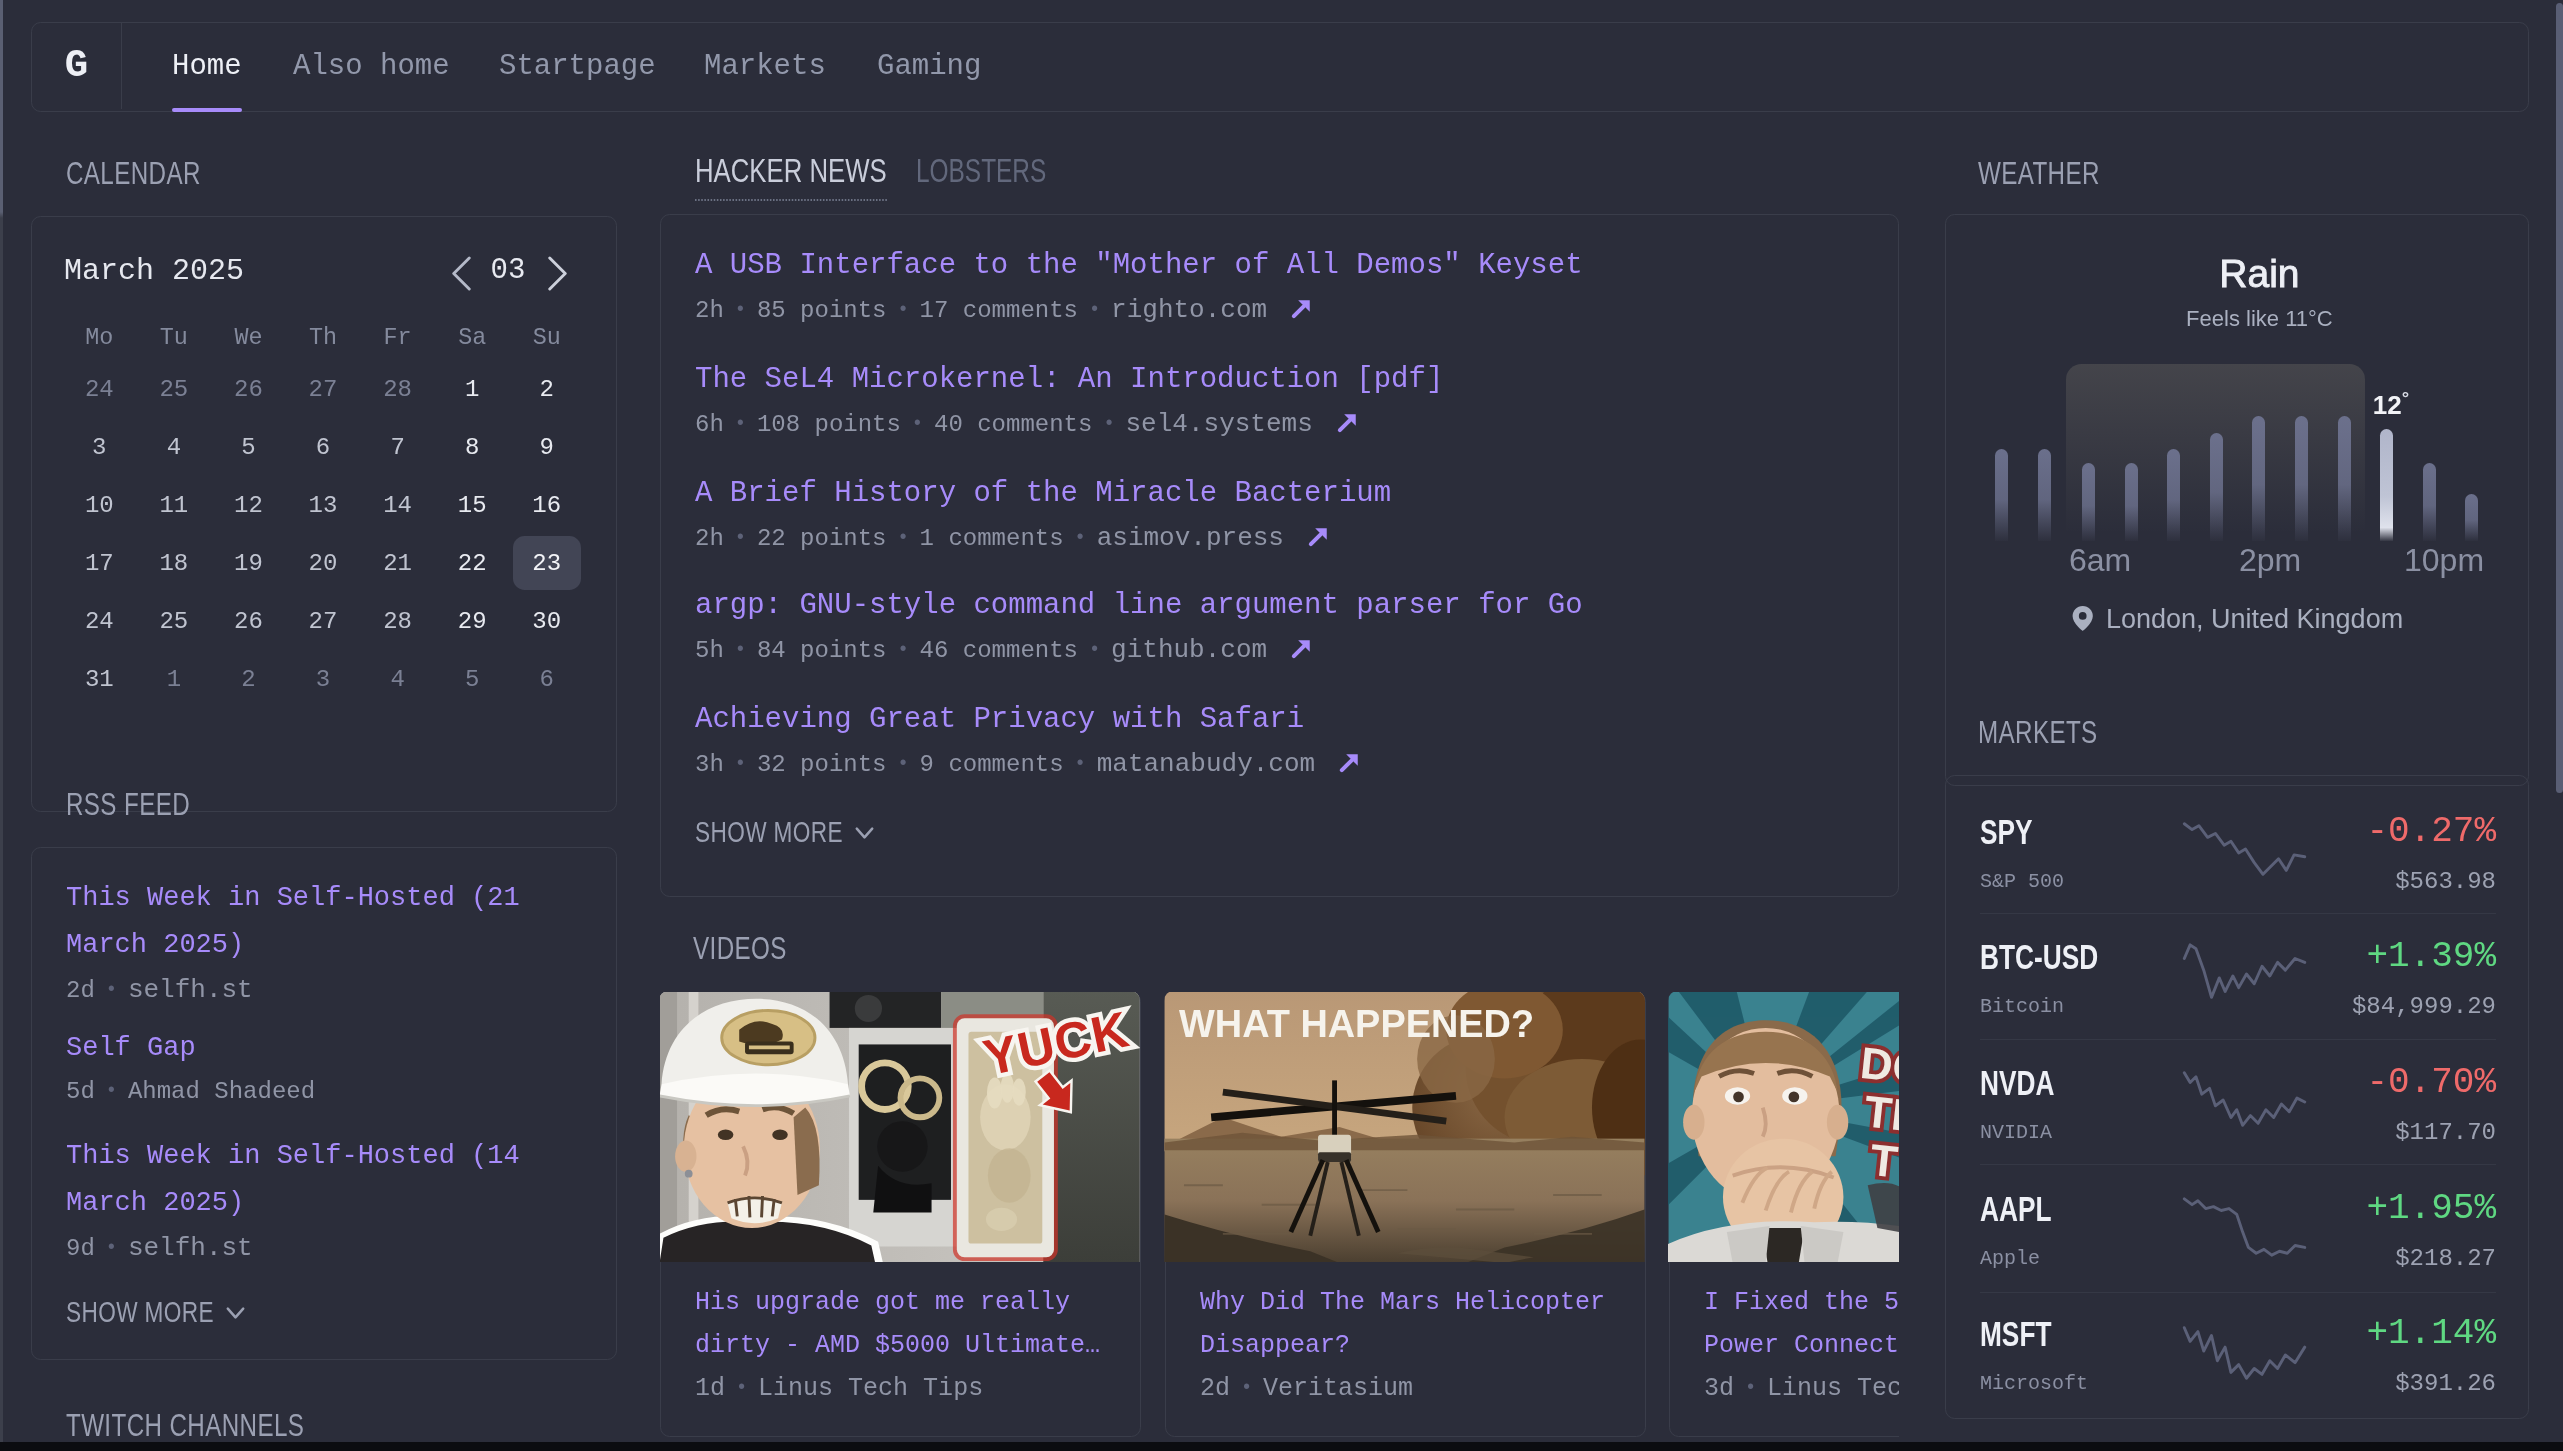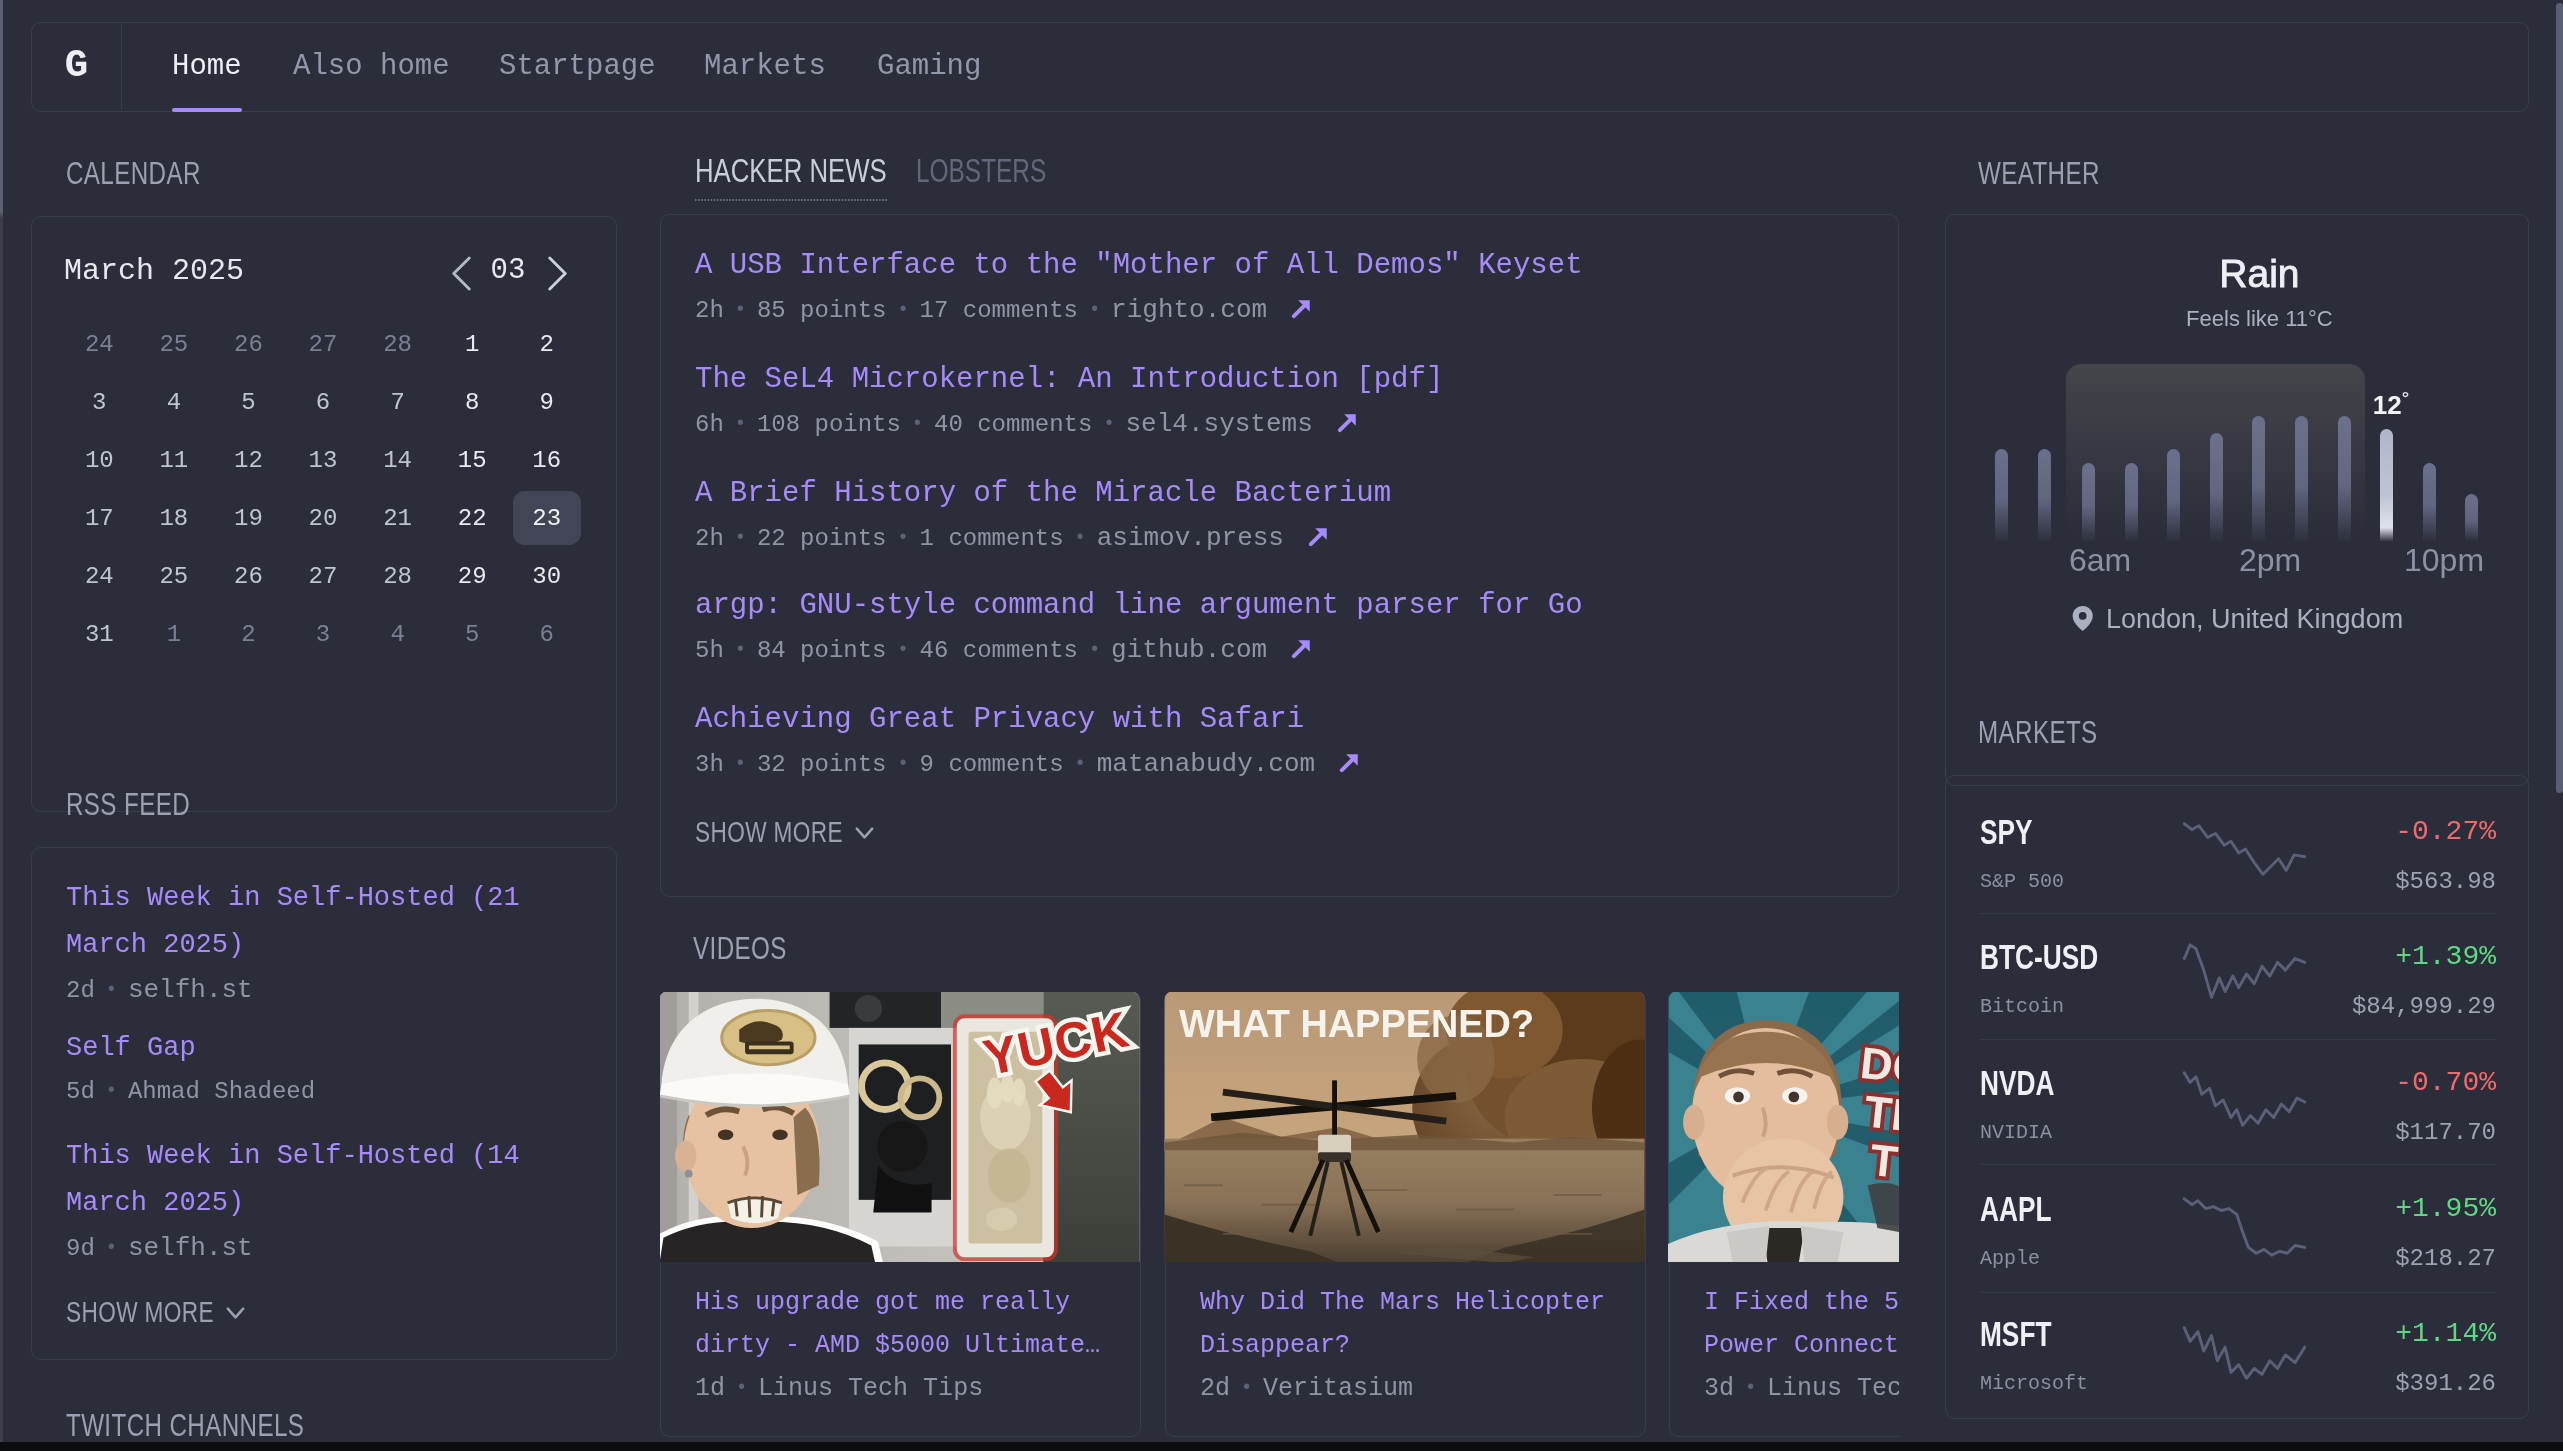--- a/index.html
+++ b/index.html
@@ -78,21 +78,21 @@
   background:linear-gradient(rgba(236,225,185,0.13), rgba(236,225,185,0.0) 92%); }
 .wbar { position:absolute; width:12.7px; border-radius:6.8px 6.8px 0 0; }
 .wtime { position:absolute; font-family:"Liberation Sans",sans-serif; font-size:32px; color:#8b90a3; top:327px; }
 #wloc { position:absolute; left:0; width:100%; top:389px; text-align:center; font-family:"Liberation Sans",sans-serif; font-size:27px; color:#aab0c0;}
 
 
 #mcard { left:1945px; top:775px; width:584px; height:644px; }
 .mrow { position:absolute; left:34px; width:516px; height:128px; }
 .msym { line-height:35px; position:absolute; left:0; top:0; font-family:"Liberation Sans",sans-serif; font-size:35px; font-weight:700; color:#eef0f6; transform:scaleX(0.75); transform-origin:left center; white-space:nowrap; }
 .mname { line-height:29px;  position:absolute; left:0; top:53px; font-size:20px; color:#8b90a3; }
-.mchg { position:absolute; right:0; top:0; line-height:35px; font-size:28px; text-align:right;}
+.mchg { position:absolute; right:0; top:0; line-height:35px; font-size:36px; text-align:right;}
 .mprice { position:absolute; right:0; top:53px; line-height:29px; font-size:24px; color:#9da2b2; text-align:right;}
 .mspark { position:absolute; left:202px; top:1.9px; }
 .msep { position:absolute; left:34px; width:516px; height:0; border-top:1.9px solid #353845; }
 .red { color:#ef6a6a; } .green { color:#5fd882; }
 </style>
 </head>
 <body>
 <div id="leftline"></div>
 <div style="position:absolute; left:0; top:1442px; width:2563px; height:9.7px; background:#0b0c10;"></div>
 <div id="rscroll"></div>
@@ -111,20 +111,29 @@
 <div class="card" id="calcard">
   <div id="caltitle">March 2025</div>
   <svg class="calchev" style="left:414px; top:39px;" width="31" height="35" viewBox="0 0 32 36" fill="none">
       <path d="M24 2 L8 18 L24 34" stroke="#b4b9c8" stroke-width="3" stroke-linecap="round" stroke-linejoin="round"></path>
     </svg>
   <div id="calmonthnum">03</div>
   <svg class="calchev" style="left:510px; top:39px;" width="31" height="35" viewBox="0 0 32 36" fill="none">
       <path d="M8 2 L24 18 L8 34" stroke="#ccd0db" stroke-width="3" stroke-linecap="round" stroke-linejoin="round"></path>
     </svg>
   <div id="caltable">
+    <div class="row wd">
+        <div class="c">Mo</div>
+        <div class="c">Tu</div>
+        <div class="c">We</div>
+        <div class="c">Th</div>
+        <div class="c">Fr</div>
+        <div class="c">Sa</div>
+        <div class="c">Su</div>
+      </div>
     <div class="row">
         <div class="c o">24</div>
         <div class="c o">25</div>
         <div class="c o">26</div>
         <div class="c o">27</div>
         <div class="c o">28</div>
         <div class="c w">1</div>
         <div class="c w">2</div>
       </div>
     <div class="row">

